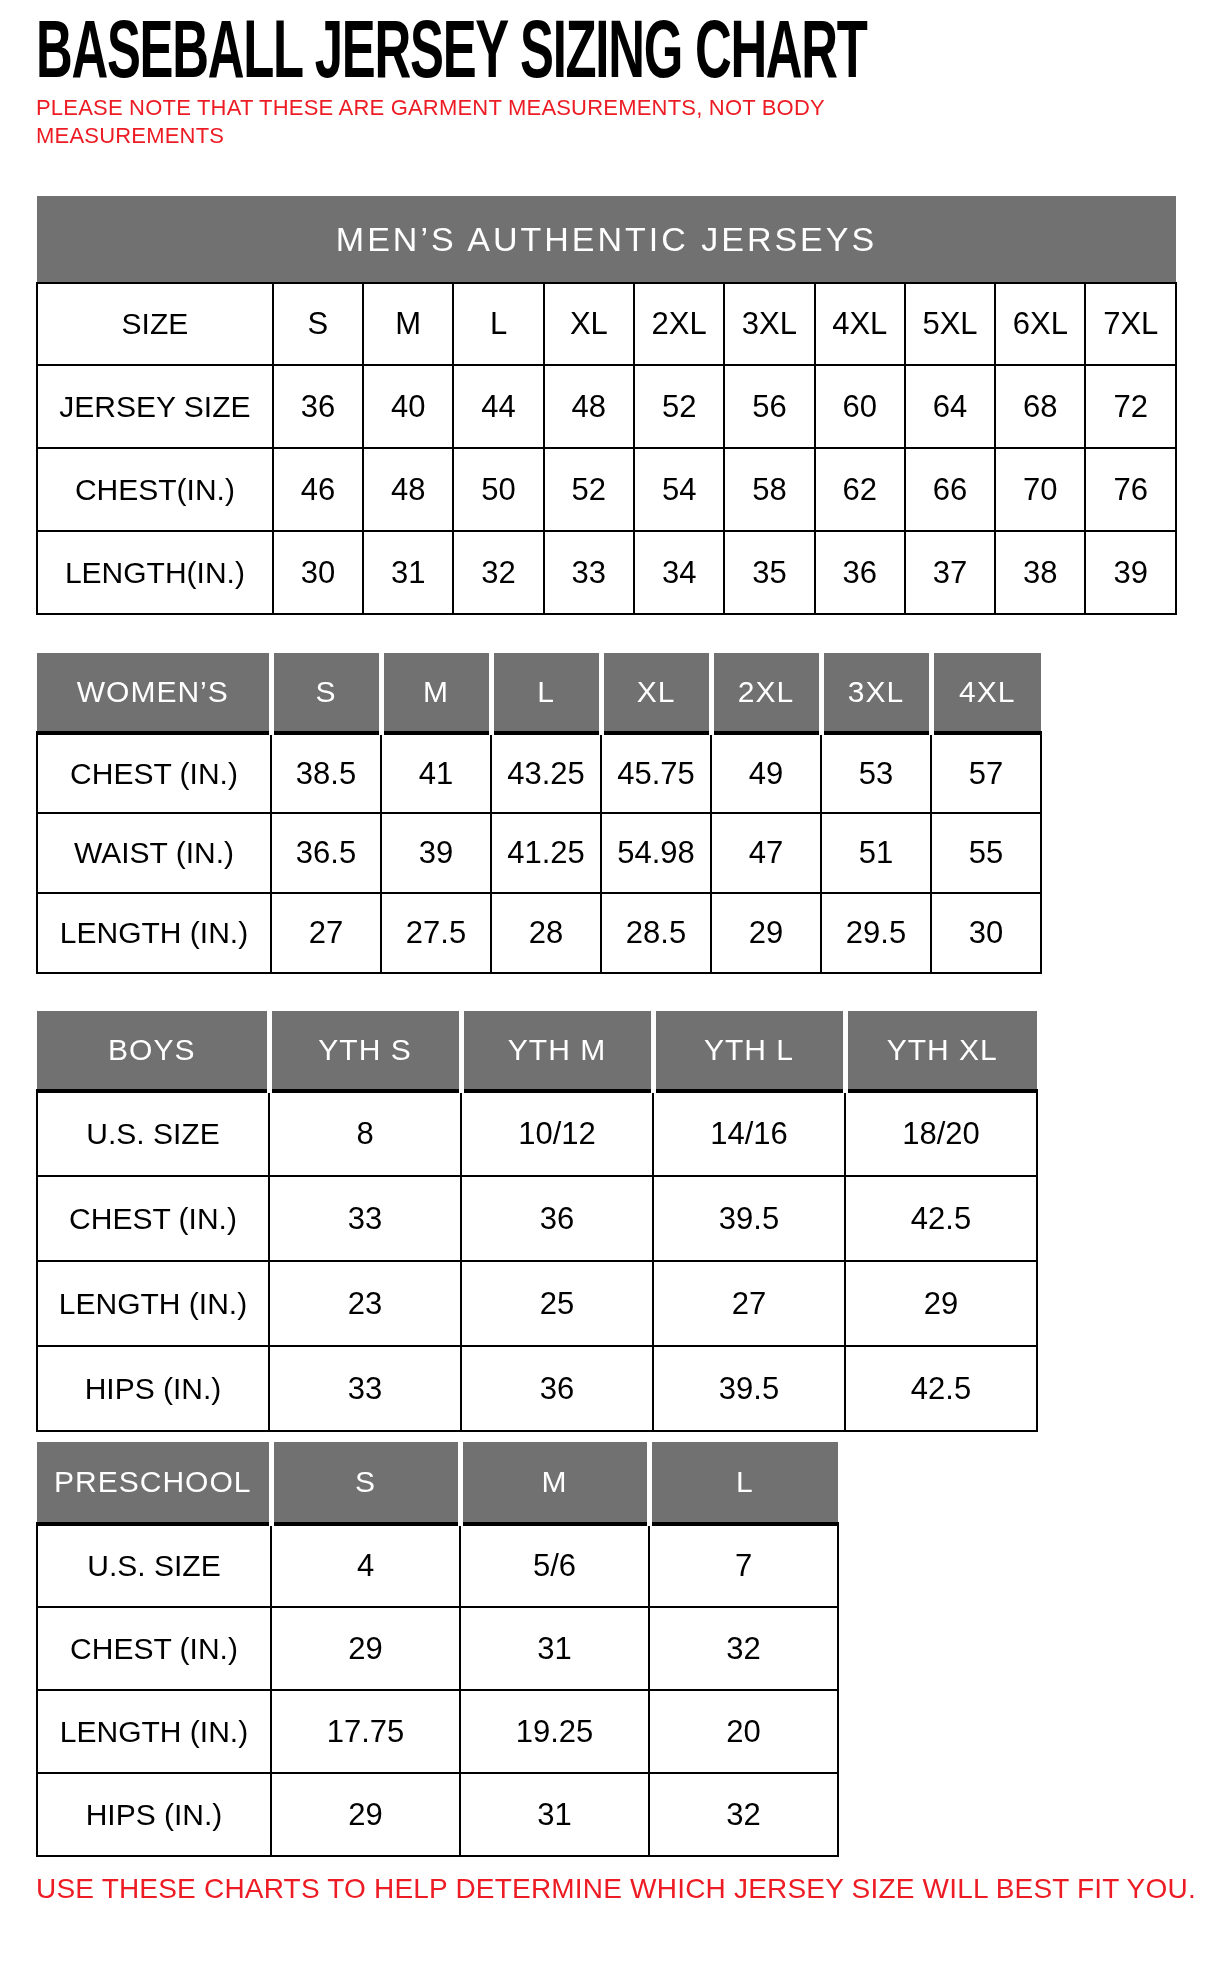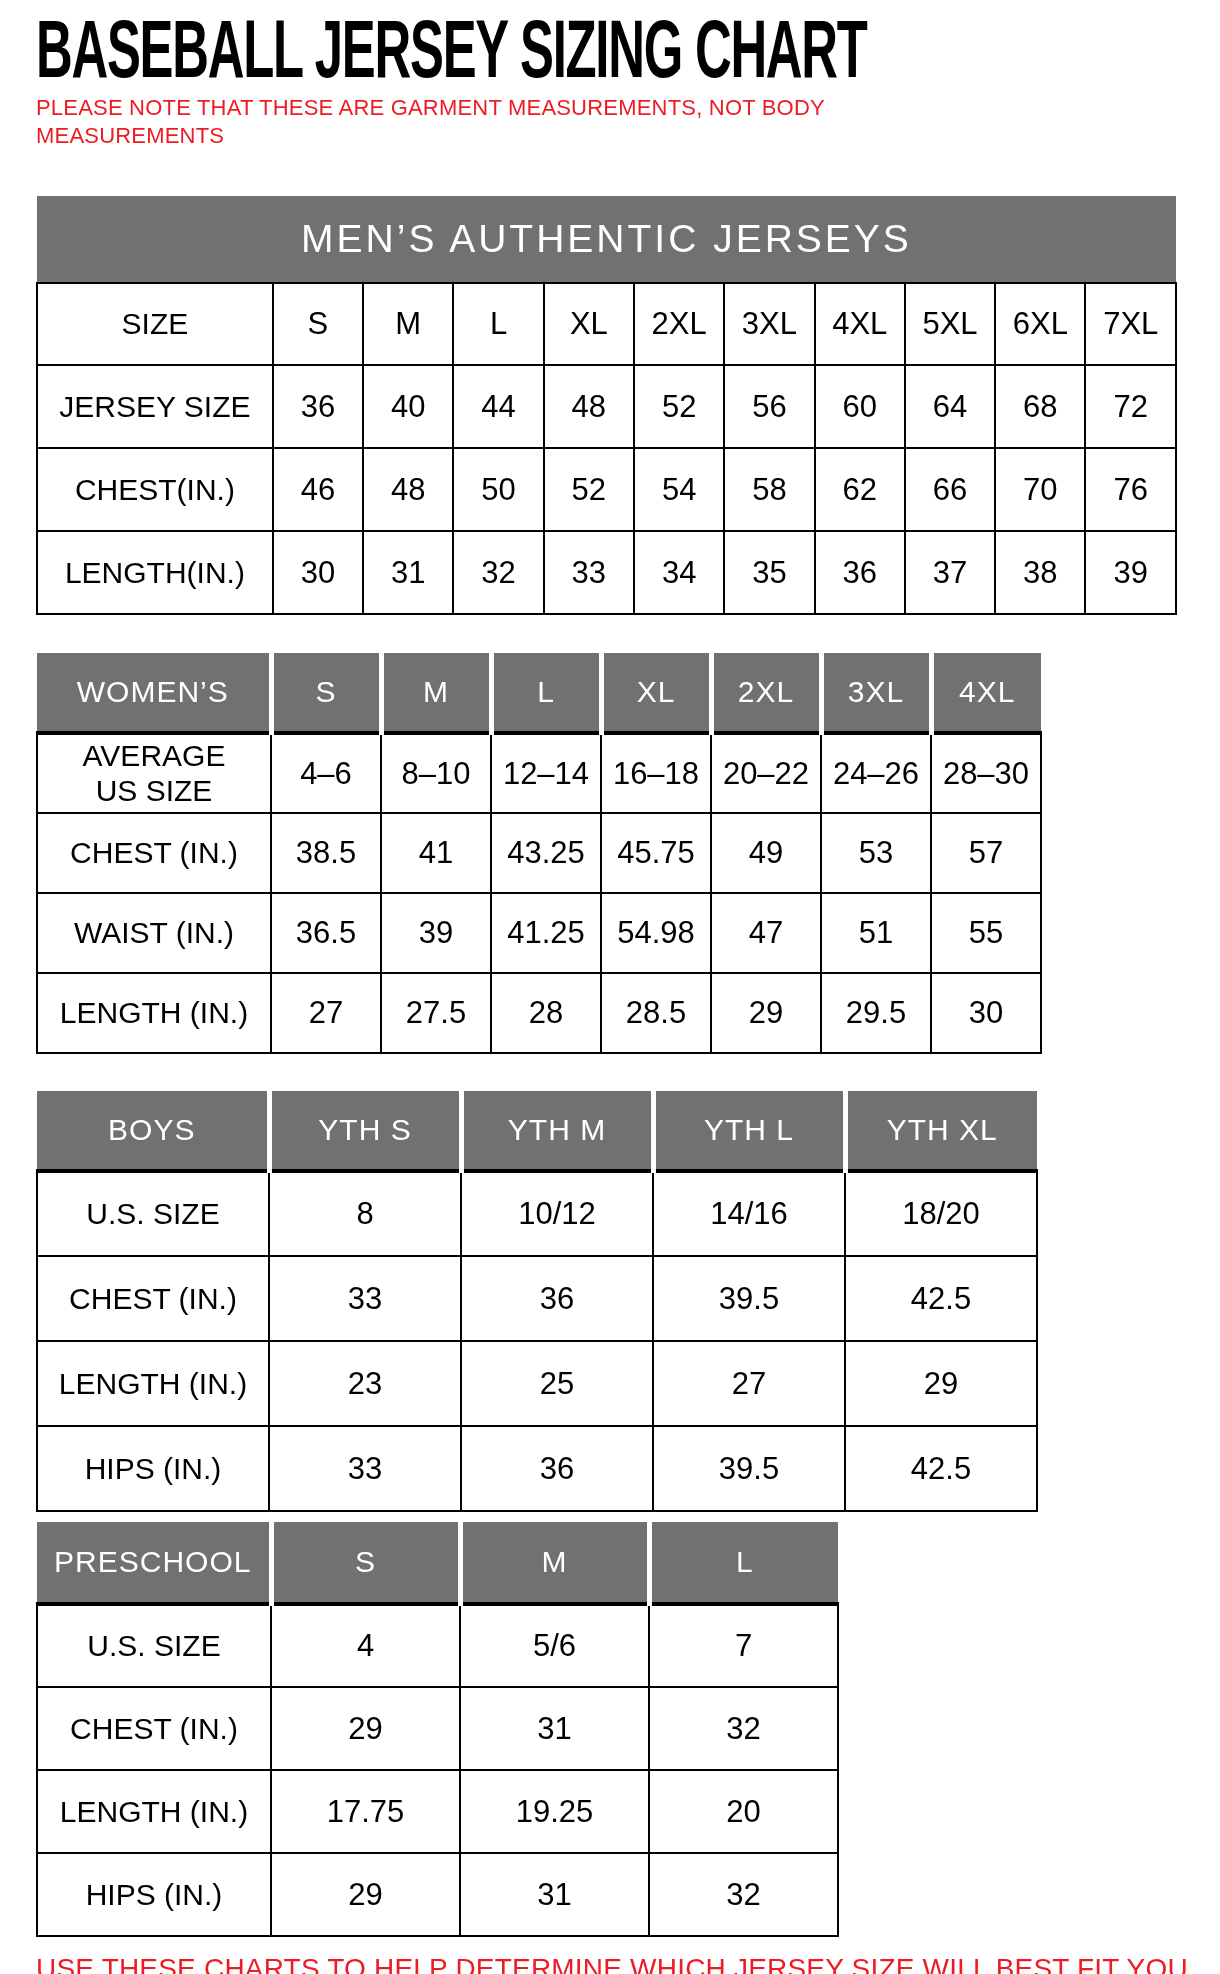--- a/index.html
+++ b/index.html
@@ -55,21 +55,21 @@
     color: #000;
     overflow: hidden;
   }
   .row-label { font-size: 30px; }
 
   
   .banner-cell {
     background: #717171;
     border: none;
     color: #fff;
-    font-size: 39px;
+    font-size: 34px;
     letter-spacing: 3px;
     height: 86px;
   }
 
   
   .ghead {
     background: #717171;
     color: #fff;
     font-size: 30px;
     letter-spacing: 1px;
@@ -207,30 +207,20 @@
     <tbody>
         <tr class="head">
       <td class="ghead">WOMEN’S</td>
       <td class="ghead">S</td>
       <td class="ghead">M</td>
       <td class="ghead">L</td>
       <td class="ghead">XL</td>
       <td class="ghead">2XL</td>
       <td class="ghead">3XL</td>
       <td class="ghead">4XL</td>
-    </tr>
-    <tr class="data">
-      <td class="row-label"><span class="narrow">AVERAGE US SIZE</span></td>
-      <td>4–6</td>
-      <td>8–10</td>
-      <td>12–14</td>
-      <td>16–18</td>
-      <td>20–22</td>
-      <td>24–26</td>
-      <td>28–30</td>
     </tr>
     <tr class="data">
       <td class="row-label">CHEST (IN.)</td>
       <td>38.5</td>
       <td>41</td>
       <td>43.25</td>
       <td>45.75</td>
       <td>49</td>
       <td>53</td>
       <td>57</td>

